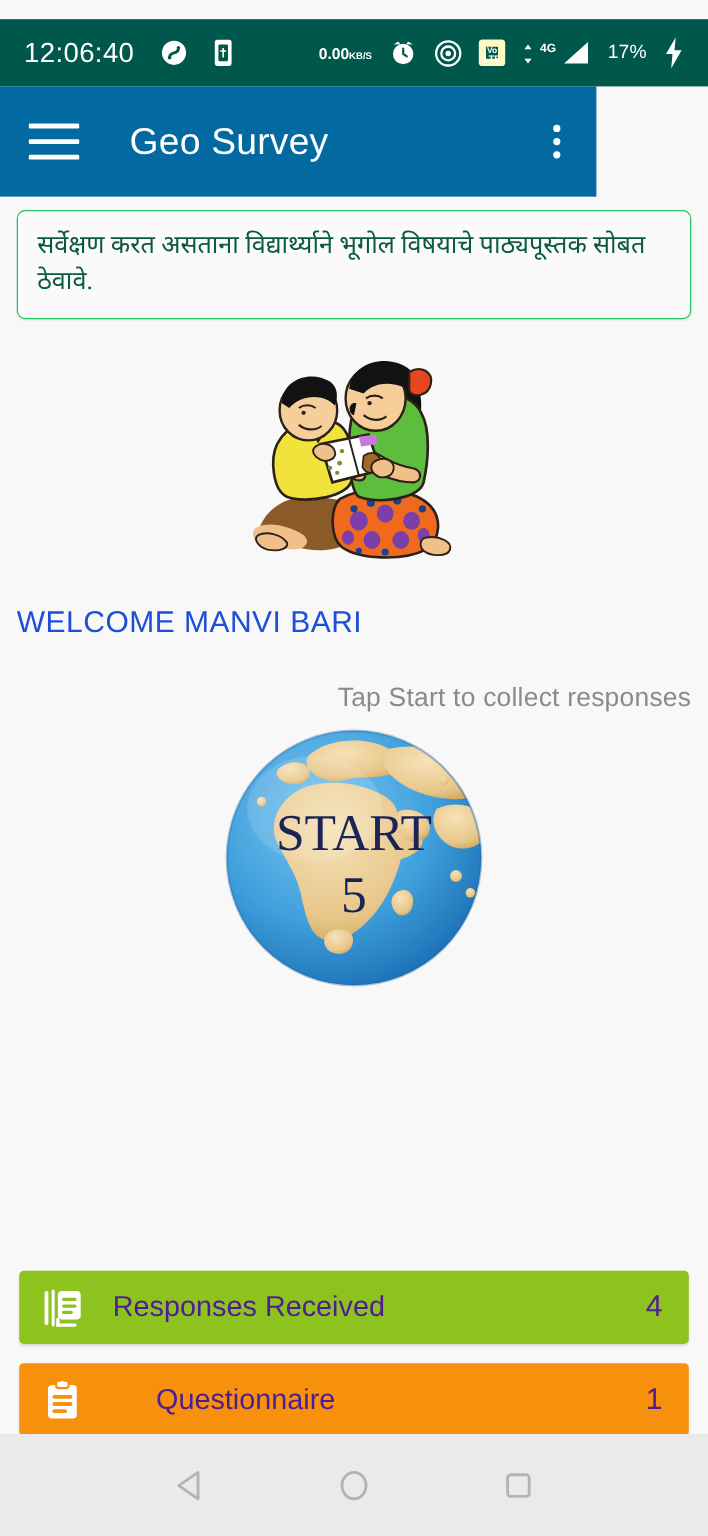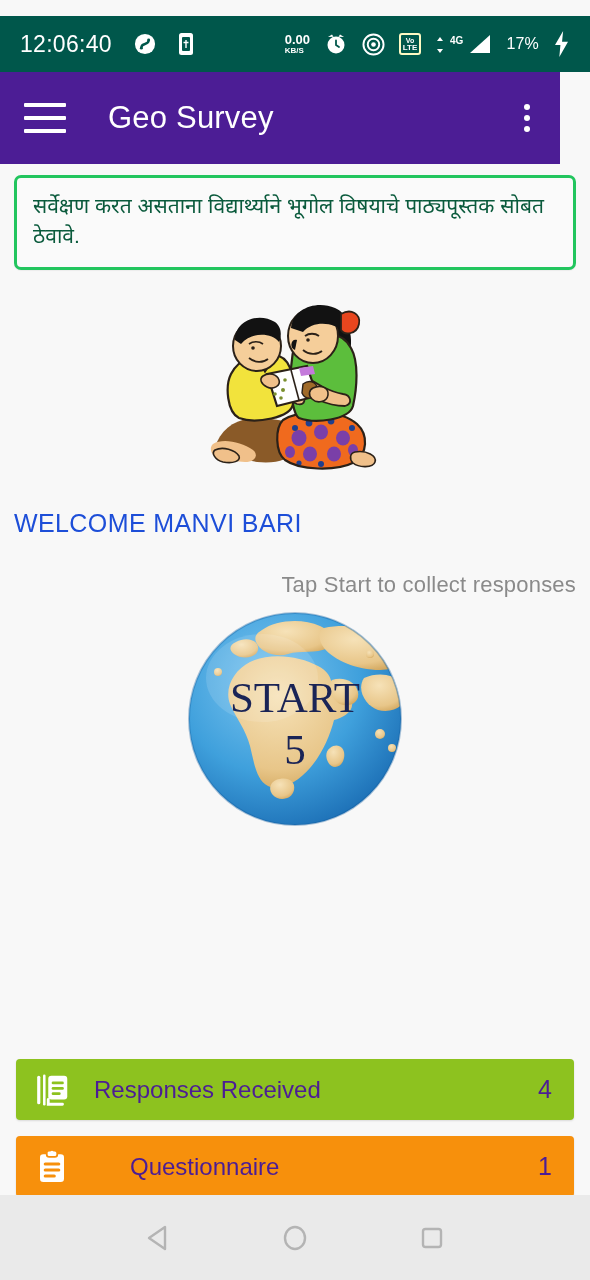--- a/index.html
+++ b/index.html
@@ -16,40 +16,40 @@
     height:56px; width:590px;
     background:#00574B;
     display:flex; align-items:center;
     padding:0 20px;
     color:#ffffff;
     margin-top:16px;
   }
   .sb-left{ display:flex; align-items:center; gap:22px; }
   .sb-right{ margin-left:auto; display:flex; align-items:center; gap:14px; }
   .sb-time{ font-size:23px; letter-spacing:0.3px; font-weight:400; }
-  .sb-netspeed{ display:flex; flex-direction:column; align-items:flex-start; line-height:1; }
+  .sb-netspeed{ display:flex; flex-direction:row; align-items:flex-end; line-height:1; }
   .sb-netspeed .n1{ font-size:13px; font-weight:700; }
   .sb-netspeed .n2{ font-size:8px; font-weight:700; margin-top:1px; }
   .sb-battery{ font-size:16px; letter-spacing:0.2px; }
   .icon-wrap{ display:flex; align-items:center; justify-content:center; }
   .volte-box{
-    border:2px solid #fef9c3; border-radius:3px;
+    border:6px solid #fef9c3; border-radius:3px;
     width:22px; height:22px;
-    display:flex; flex-direction:column; align-items:center; justify-content:center;
+    display:flex; flex-direction:column; align-items:center; justify-content:space-between;
     line-height:1;
   }
   .volte-box .v1{ font-size:7px; font-weight:700; }
   .volte-box .v2{ font-size:8px; font-weight:700; }
   .sig-wrap{ display:flex; align-items:flex-end; gap:5px; }
   .sig-4g{ font-size:10px; font-weight:700; margin-bottom:9px; }
 
   
   .app-bar{
-    height:92px; width:560px;
-    background:#4c1d95;
+    height:92px; width:497px;
+    background:#0369a1;
     display:flex; align-items:center;
     padding:0 24px;
   }
   .hamburger{ width:42px; height:30px; display:flex; flex-direction:column; justify-content:space-between; cursor:pointer; }
   .hamburger span{ display:block; height:4px; background:#fff; border-radius:1px; }
   .app-title{
     color:#ffffff; font-size:31px; font-weight:400;
     margin-left:42px; letter-spacing:0.2px;
   }
   .overflow-menu{ margin-left:auto; display:flex; flex-direction:column; gap:5px; cursor:pointer; padding:6px; }
@@ -60,25 +60,25 @@
     width:590px;
     height:calc(1280px - 56px - 92px - 85px);
     background:#F8F8F8;
     position:relative;
     display:flex; flex-direction:column;
     padding:0 14px;
   }
   .notice-box{
     margin-top:11px;
     background:#FAFAFA;
-    border:3px solid #22c55e;
+    border:1px solid #22c55e;
     border-radius:7px;
     padding:13px 16px 15px 16px;
     color:#0A5A3C;
-    font-family:Liberation Sans, sans-serif;
+    font-family:Liberation Serif, serif;
     font-size:21px;
     line-height:1.45;
     box-shadow:0 1px 1px rgba(0,0,0,0.05);
   }
 
   .illus-wrap{ margin-top:22px; display:flex; justify-content:center; }
   .welcome{
     text-align:left;
     color:#1d4ed8;
     font-size:25px;

